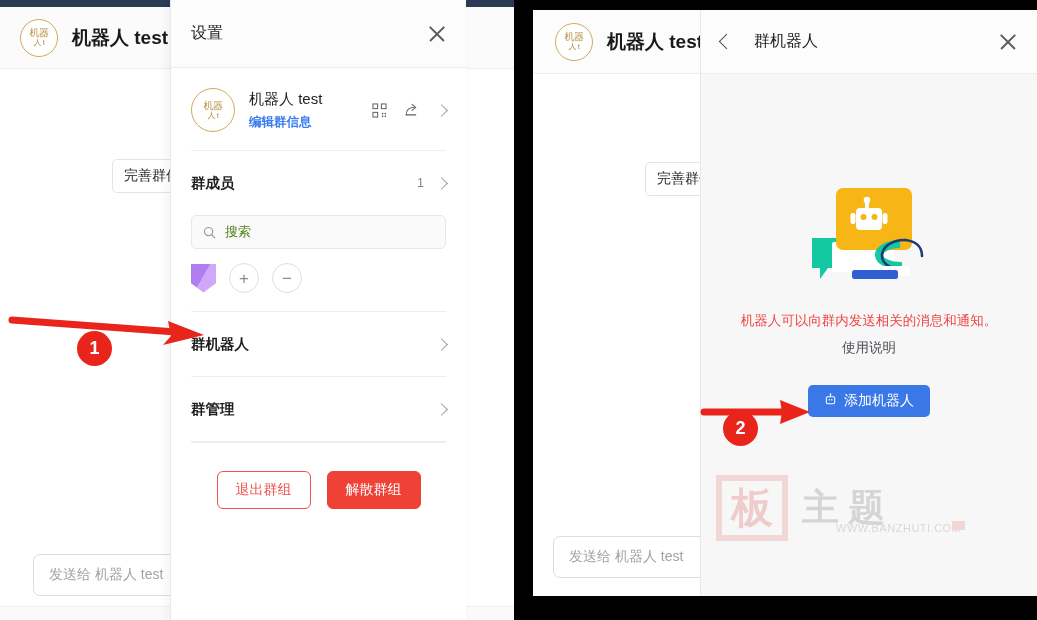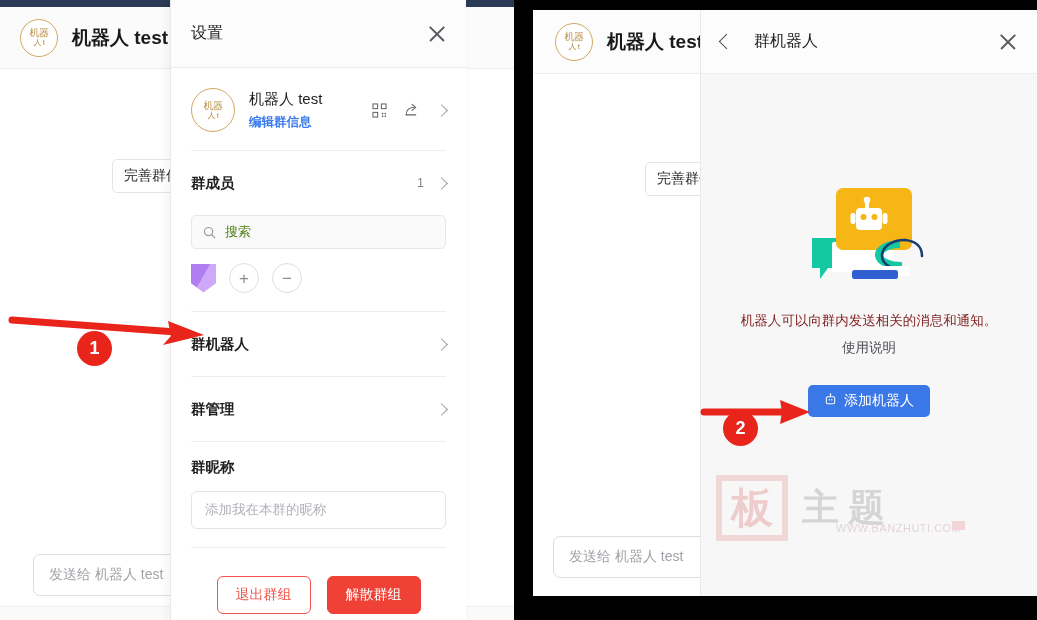--- a/index.html
+++ b/index.html
@@ -187,21 +187,21 @@
     transform:rotate(45deg); cursor:pointer; margin-left:4px;
   }
   .bot-title { font-size:16px; color:#1f1f1f; margin-left:22px; }
 
   .bot-body {
     position:absolute; top:64px; left:0; right:0; bottom:0;
     display:flex; flex-direction:column; align-items:center;
     padding-top:106px; background:#f7f7f8;
   }
   .bot-illus { width:130px; height:106px; position:relative; }
-  .bot-desc { font-size:13.5px; color:#7f1d1d; margin-top:26px; }
+  .bot-desc { font-size:13.5px; color:#ef4444; margin-top:26px; }
   .bot-link { font-size:13.5px; color:#4b4b53; margin-top:9px; cursor:pointer; }
   .btn-add-bot {
     margin-top:28px; background:#3b78e7; color:#fff; border:none; border-radius:5px;
     height:32px; padding:0 16px; font-size:14px; cursor:pointer;
     display:flex; align-items:center; gap:7px; font-family:inherit;
   }
 
   
   #watermark {
     position:absolute; left:716px; top:472px; width:250px; height:72px;
@@ -343,24 +343,20 @@
 
         <div class="sec-row">
           <span class="sec-label">群管理</span>
           <span class="sec-right">
             <span class="chev"></span>
           </span>
         </div>
 
         <div class="hr"></div>
 
-        <div class="nick-block">
-          <div class="nick-title">群昵称</div>
-          <div class="nick-input">添加我在本群的昵称</div>
-        </div>
 
         <div class="hr"></div>
 
         <div class="drawer-footer">
           <button class="btn-outline-danger">退出群组</button>
           <button class="btn-danger">解散群组</button>
         </div>
 
       </div>
     </div>

